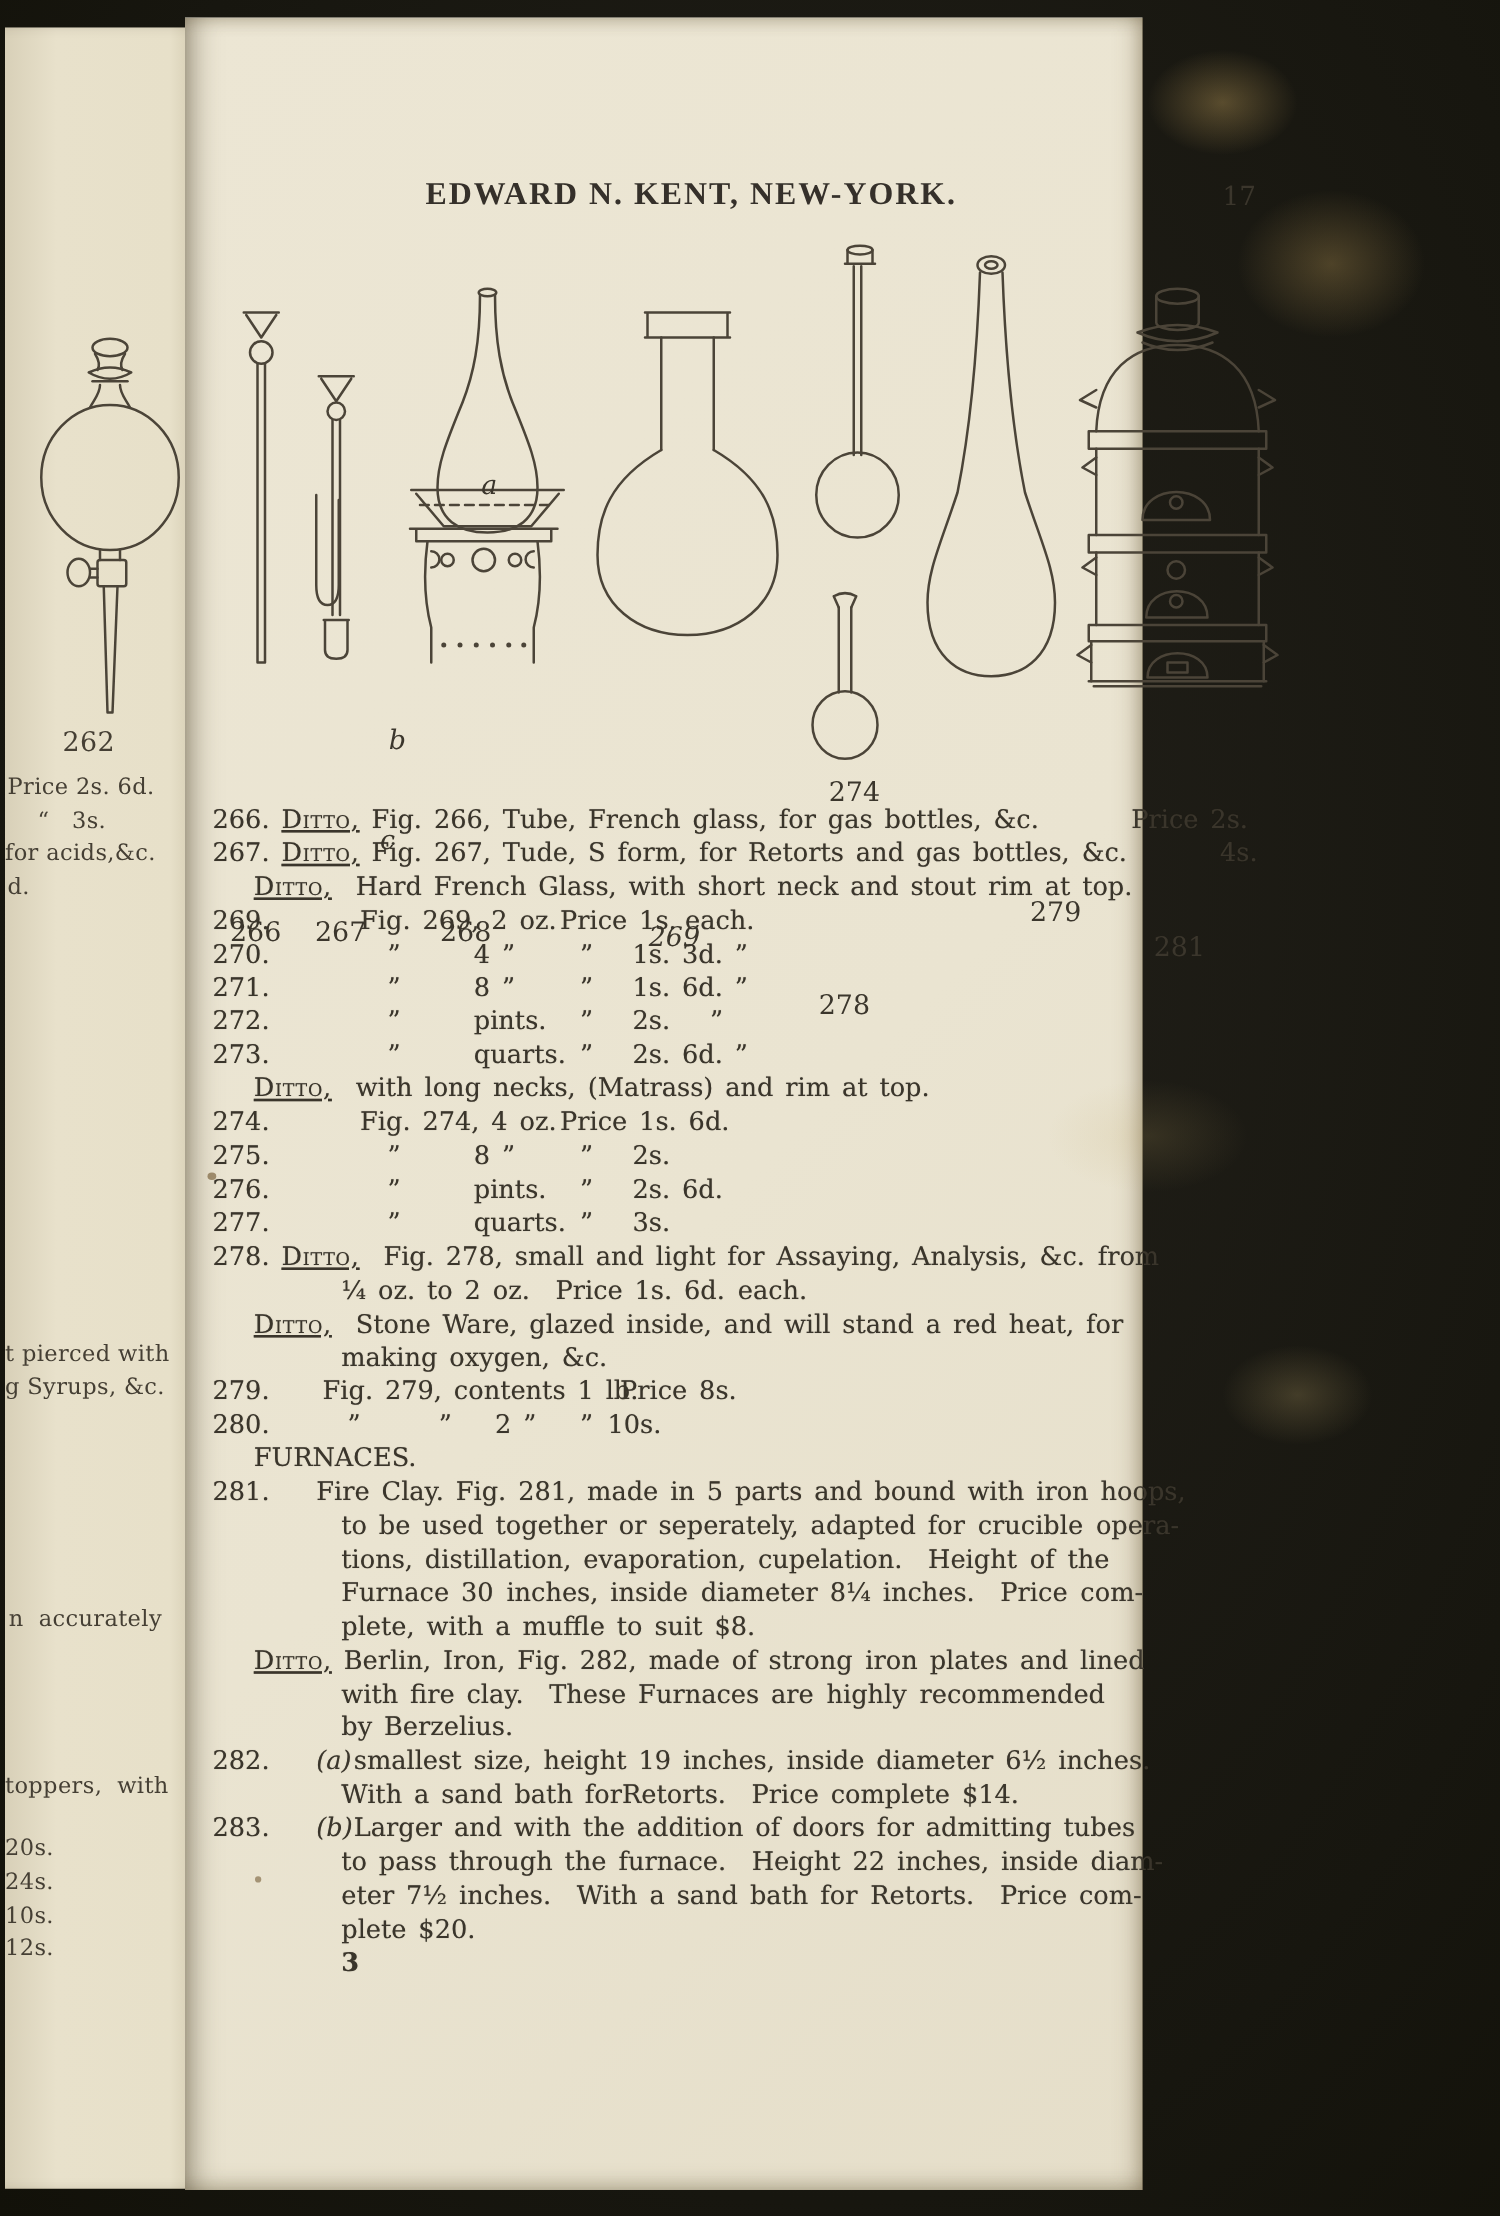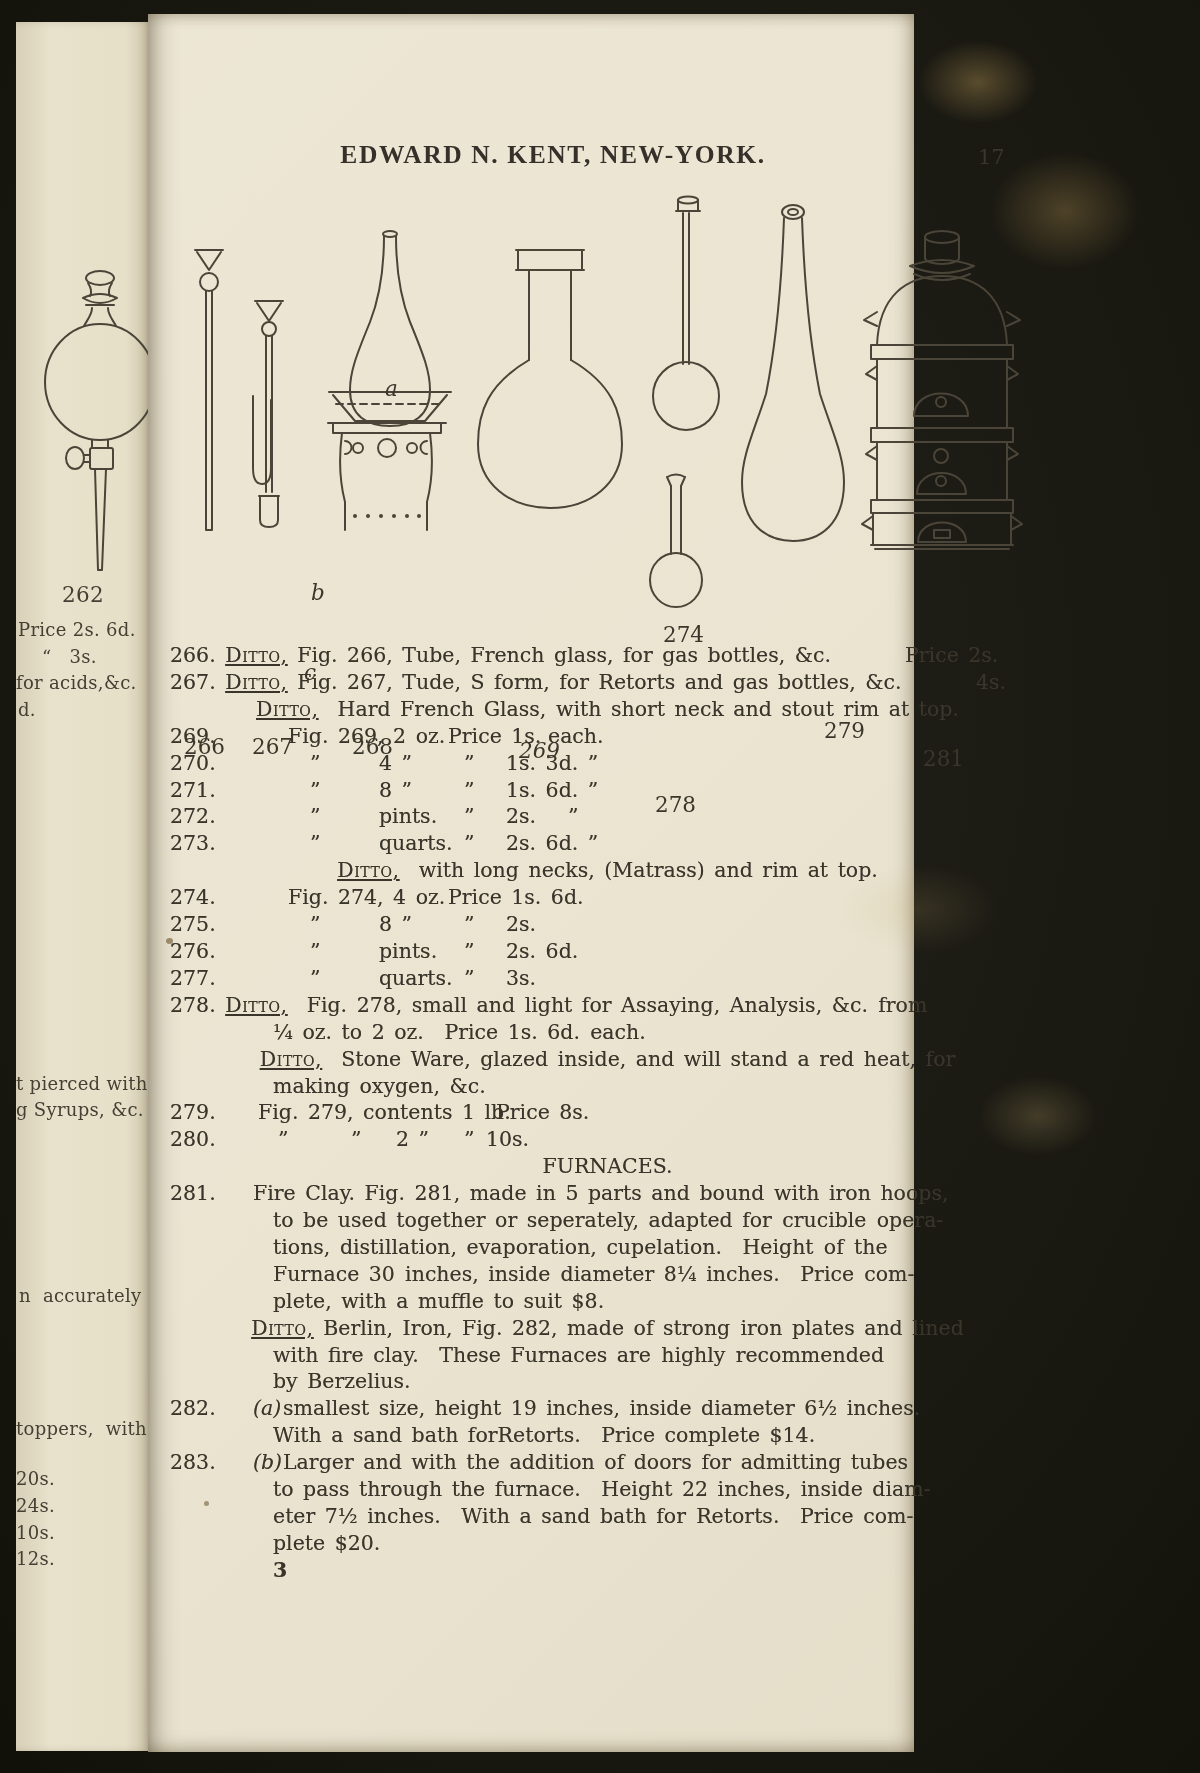--- a/index.html
+++ b/index.html
@@ -1,22 +1,22 @@
 <!DOCTYPE html>
 <html><head>
 <meta charset="utf-8">
 <style>
   html,body{margin:0;padding:0;background:#14130f;}
   .canvas{position:relative;width:1200px;height:1773px;overflow:hidden;
     background:radial-gradient(ellipse at 55% 40%, #22201a 0%, #17160f 70%, #121109 100%);
     font-family:"DejaVu Serif", serif;}
   
-  .edge{position:absolute;left:16px;top:22px;width:137px;height:1729px;color:#453f34;
+  .edge{position:absolute;left:4px;top:22px;width:137px;height:1729px;color:#453f34;
     background:linear-gradient(90deg,#d8d0b8 0%,#e8e1cb 25%,#e7e0c9 80%,#c9c0a4 100%);
-    box-shadow:inset -9px 0 12px -6px rgba(55,45,25,.5);}
+    box-shadow:inset -9px 0 12px -6px rgba(55,45,25,.5);padding-left:28px;}
   .edge svg{position:absolute;left:0;top:240px;}
   .frag{position:absolute;font-size:18px;white-space:pre;letter-spacing:.3px;}
   .lf-262{left:46px;top:560px;font-size:21.5px;}
   .lf-0{left:2px;top:597px;}  .lf-1{left:26px;top:624px;}
   .lf-2{left:0px;top:650px;}  .lf-3{left:2px;top:677px;}
   .lf-4{left:0px;top:1051px;} .lf-5{left:0px;top:1077px;}
   .lf-6{left:3px;top:1263px;} .lf-7{left:0px;top:1396px;}
   .lf-8{left:0px;top:1446px;} .lf-9{left:0px;top:1473px;}
   .lf-10{left:0px;top:1500px;}.lf-11{left:0px;top:1526px;}
   
@@ -48,21 +48,21 @@
   .fl-c{left:156px;top:466px;font-style:italic;}
   .fl-266{left:36px;top:540px;}  .fl-267{left:104px;top:540px;}
   .fl-268{left:204px;top:540px;} .fl-269{left:371px;top:544px;font-style:italic;}
   .fl-274{left:515px;top:428px;} .fl-278{left:507px;top:598px;}
   .fl-279{left:636px;top:524px;margin-left:40px;} .fl-281{left:775px;top:552px;}
   
   .lines{position:absolute;left:0;top:628px;width:880px;font-size:20.5px;
     line-height:26.92px;word-spacing:3px;color:#3a352b;
     text-shadow:0 0 .6px rgba(58,53,44,.5);}
   .line{position:relative;height:26.92px;white-space:pre;}
-  .line.n{padding-left:22px;} .line.s{padding-left:39px;text-align:center;} .line.b{padding-left:125px;}
+  .line.n{padding-left:22px;} .line.s{padding-left:55px;} .line.b{padding-left:125px;}
   .smallcaps{font-variant:small-caps;letter-spacing:.6px;text-decoration:underline;}
   .italic{font-style:italic;}
   .sig{font-weight:700;}
   .col-fig,.col-fig2,.col-d1,.col-size,.col-d2,.col-price,.col-priceB,.col-price2,
   .col-each,.col-dq,.col-da,.col-db,.col-sz2,.col-pr10,.col-ra,.col-rb,.col-rc,
   .col-ab,.col-abt{position:absolute;top:0;}
   .col-fig{left:140px;}  .col-fig2{left:110px;} .col-d1{left:162px;}
   .col-size{left:231px;} .col-d2{left:316px;}   .col-price{left:300px;}
   .col-priceB{left:348px;}.col-price2{left:358px;}.col-each{left:400px;}
   .col-dq{left:420px;}   .col-da{left:130px;}   .col-db{left:203px;}

